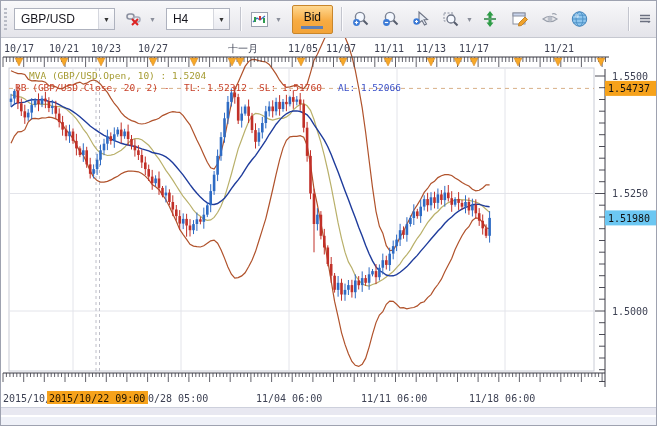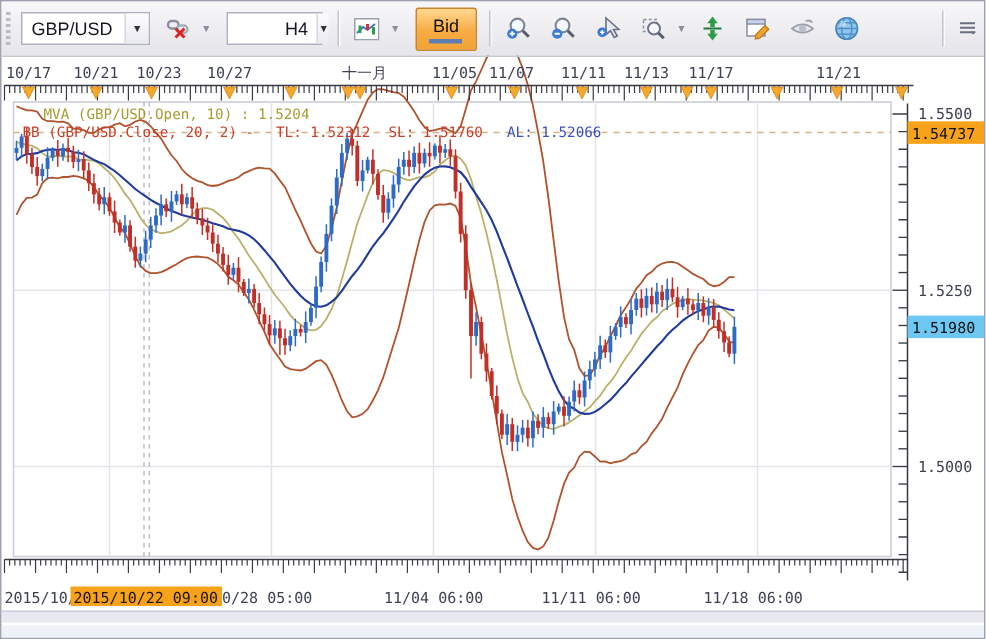--- a/index.html
+++ b/index.html
@@ -776,36 +776,36 @@
         <text x="360" y="401" font-size="10" fill="#3e4254">11/11 06:00</text>
         <text x="468" y="401" font-size="10" fill="#3e4254">11/18 06:00</text>
         <rect x="46" y="390" width="101" height="13" fill="#f6a21b"></rect>
         <text x="48" y="401" font-size="10" fill="#201400">2015/10/22 09:00</text>
       </g>
     </svg>
 
   <div id="toolbar">
     <div class="grip"></div>
 
-    <div class="combo" style="width:86px;margin-left:4px;">
+    <div class="combo" style="width:101px;margin-left:4px;">
       <span class="ctext" style="flex:1;">GBP/USD</span>
       <span class="carrow">▼</span>
     </div>
 
     <button class="tbtn" style="margin-left:6px;">
       <svg width="18" height="18" viewBox="0 0 18 18">
         <rect x="2" y="4" width="7" height="5" rx="2.5" fill="none" stroke="#8b90a0" stroke-width="1.6"></rect>
         <rect x="8" y="7" width="7" height="5" rx="2.5" fill="none" stroke="#a8adbc" stroke-width="1.6"></rect>
         <path d="M7 9 L13 15 M13 9 L7 15" stroke="#d22" stroke-width="2"></path>
       </svg>
     </button>
     <span class="mini-arrow">▼</span>
 
     <div class="combo" style="width:64px;margin-left:8px;">
-      <span class="ctext" style="flex:1;margin-left:32px;">H4</span>
+      <span class="ctext" style="flex:1;">H4</span>
       <span class="carrow">▼</span>
     </div>
 
     <div class="sep" style="margin-left:10px;"></div>
 
     <button class="tbtn">
       <svg width="17" height="15" viewBox="0 0 17 15">
         <rect x="0.5" y="0.5" width="16" height="14" fill="#fdfdfd" stroke="#9aa0ae"></rect>
         <path d="M2 10 L6 6 L9 8 L14 4" stroke="#3a6fc0" stroke-width="1.2" fill="none"></path>
         <rect x="3" y="5" width="2" height="5" fill="#2e9b4e"></rect>

